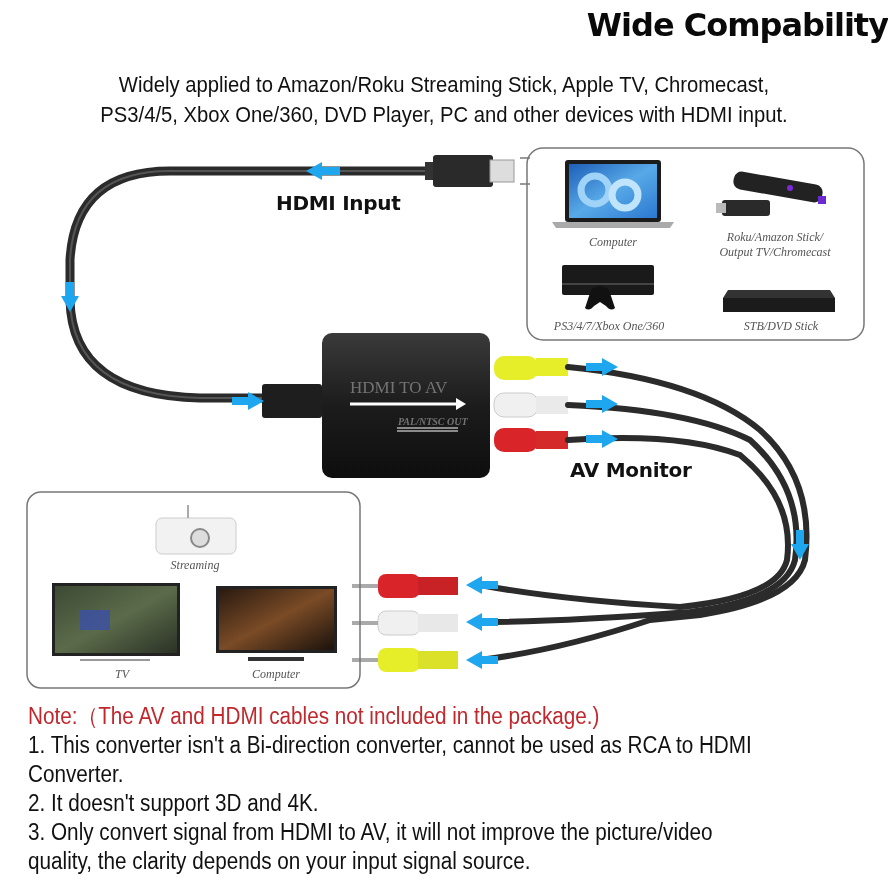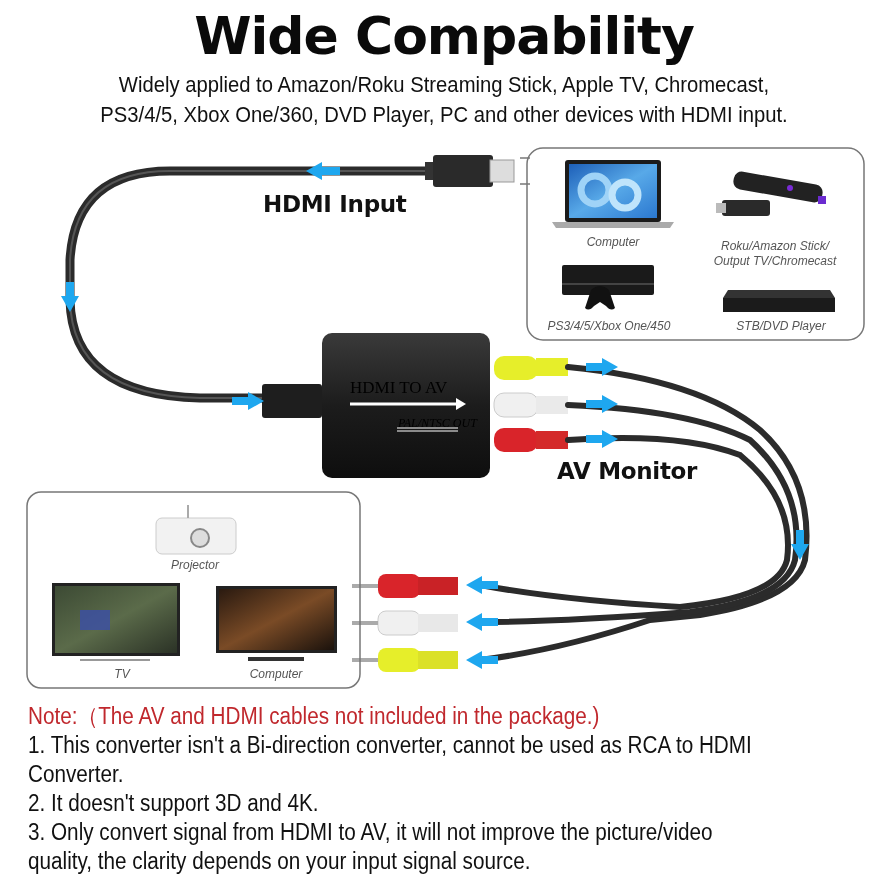--- a/index.html
+++ b/index.html
@@ -1,42 +1,42 @@
 <!DOCTYPE html>
 <html><head>
   <meta charset="utf-8">
   <style>
     * { margin: 0; padding: 0; box-sizing: border-box; }
     html, body { width: 888px; height: 888px; background: #ffffff; overflow: hidden; }
     body { position: relative; font-family: "Liberation Sans", sans-serif; color: #111; }
 
     .title {
-      position: absolute; left: 0; top: 6px; width: 888px; text-align: center;
-      font-family: "DejaVu Sans", sans-serif; font-weight: bold; font-size: 52px;
+      position: absolute; left: 0; top: 6px; width: 888px; text-align: right;
+      font-family: "DejaVu Sans", sans-serif; font-weight: bold; font-size: 32px;
       letter-spacing: -1px; color: #0a0a0a;
     }
     .subtitle {
       position: absolute; left: 0; top: 70px; width: 888px; text-align: center;
       font-family: "Liberation Sans", sans-serif; font-size: 22px; line-height: 30px;
       color: #111; transform: scaleX(0.92); transform-origin: center top;
     }
 
     svg.diagram { position: absolute; left: 0; top: 0; }
 
     .box-label {
-      position: absolute; font-family: Liberation Sans, sans-serif; font-style: italic;
+      position: absolute; font-family: Liberation Serif, serif; font-style: italic;
       font-size: 12px; color: #555; text-align: center; line-height: 15px;
     }
     .callout {
       position: absolute; font-family: "DejaVu Sans", sans-serif; font-weight: bold;
-      font-size: 23px; color: #111; letter-spacing: -0.3px;
+      font-size: 20px; color: #111; letter-spacing: -0.3px; margin-left: 13px;
     }
 
     .converter-text {
-      position: absolute; font-family: "Liberation Serif", serif; color: #000000;
+      position: absolute; font-family: "Liberation Serif", serif; color: #737373;
     }
 
     .notes {
       position: absolute; left: 28px; top: 702px; width: 870px;
       font-family: Liberation Sans, sans-serif; font-size: 23px; line-height: 29px;
       color: #111;
     }
     .notes .note-head { color: #c0282d; transform: scaleX(0.9); transform-origin: left; white-space: nowrap; }
     .notes .note-line { transform: scaleX(0.9); transform-origin: left; white-space: nowrap; }
   </style>
@@ -190,36 +190,36 @@
 
     <g>
       <rect x="216" y="586" width="121" height="67" fill="#222"></rect>
       <rect x="219" y="589" width="115" height="61" fill="url(#monGrad)"></rect>
       <rect x="248" y="657" width="56" height="4" fill="#333"></rect>
     </g>
   </g>
 </svg>
 
 <div class="box-label" style="left:565px; top:235px; width:96px;">Computer</div>
-<div class="box-label" style="left:700px; top:239px; width:150px;">
+<div class="box-label" style="left:700px; top:230px; width:150px;">
   <div>Roku/Amazon Stick/</div>
   <div>Output TV/Chromecast</div>
 </div>
-<div class="box-label" style="left:534px; top:319px; width:150px;">PS3/4/5/Xbox One/450</div>
-<div class="box-label" style="left:716px; top:319px; width:130px;">STB/DVD Player</div>
-
-<div class="box-label" style="left:150px; top:558px; width:90px;">Projector</div>
+<div class="box-label" style="left:534px; top:319px; width:150px;">PS3/4/7/Xbox One/360</div>
+<div class="box-label" style="left:716px; top:319px; width:130px;">STB/DVD Stick</div>
+
+<div class="box-label" style="left:150px; top:558px; width:90px;">Streaming</div>
 <div class="box-label" style="left:92px; top:667px; width:60px;">TV</div>
 <div class="box-label" style="left:236px; top:667px; width:80px;">Computer</div>
 
 <div class="callout" style="left:263px; top:191px;">HDMI Input</div>
 <div class="callout" style="left:557px; top:458px;">AV Monitor</div>
 
 <div class="converter-text" style="left:350px; top:378px; font-size:17px;">HDMI TO AV</div>
-<div class="converter-text" style="left:398px; top:416px; font-size:12px; font-style:italic; font-weight:normal;">PAL/NTSC OUT</div>
+<div class="converter-text" style="left:398px; top:416px; font-size:10px; font-style:italic; font-weight:bold;">PAL/NTSC OUT</div>
 
 <div class="notes">
   <div class="note-head">Note:（The AV and HDMI cables not included in the package.)</div>
   <div class="note-line">1. This converter isn't a Bi-direction converter, cannot be used as RCA to HDMI</div>
   <div class="note-line">Converter.</div>
   <div class="note-line">2. It doesn't support 3D and 4K.</div>
   <div class="note-line">3. Only convert signal from HDMI to AV, it will not improve the picture/video</div>
   <div class="note-line">quality, the clarity depends on your input signal source.</div>
 </div>
 

